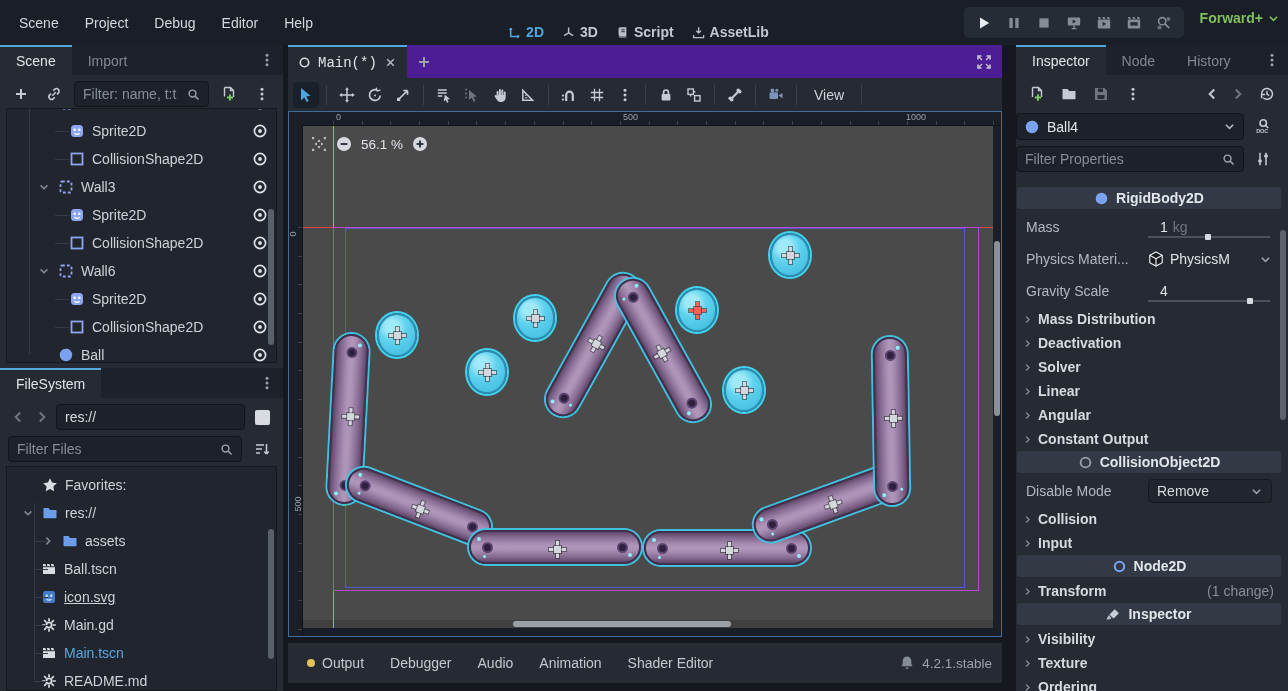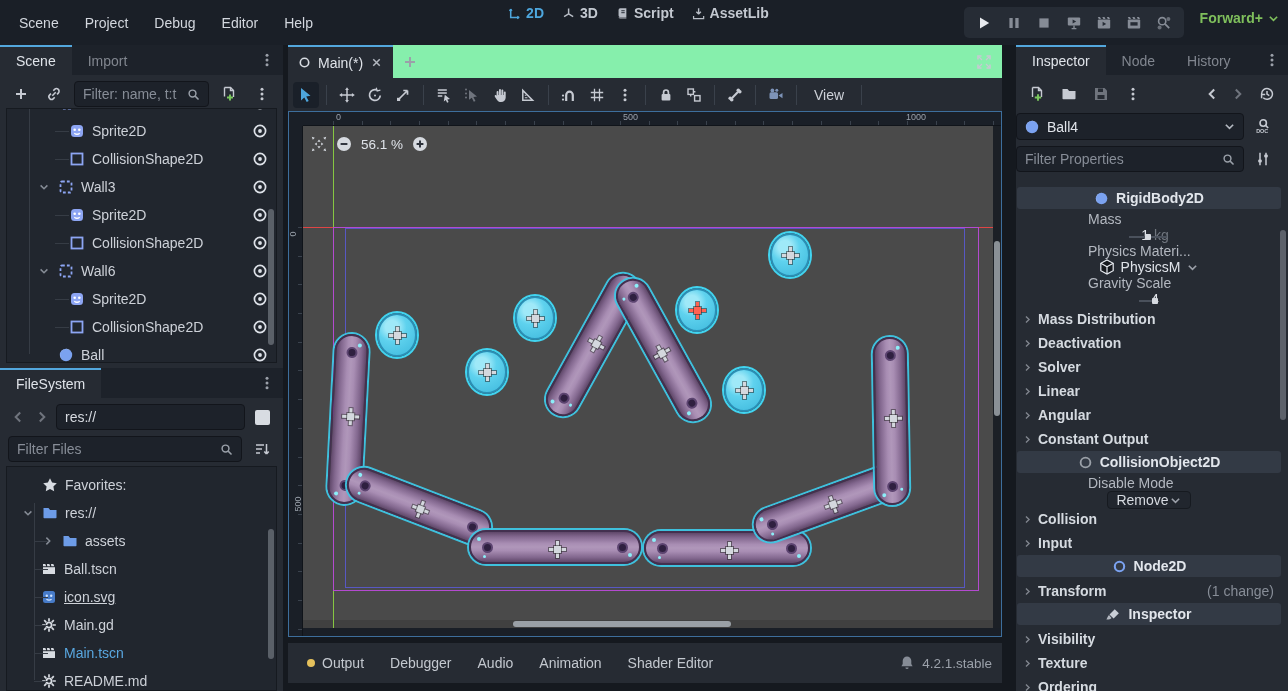--- a/index.html
+++ b/index.html
@@ -10,21 +10,21 @@
     color:#ced2d8; font-size:14px; -webkit-font-smoothing:antialiased;
   }
   .icon { display:inline-flex; align-items:center; justify-content:center; flex:none; }
   .icon svg { width:16px; height:16px; display:block; }
   .icon.sm svg { width:13px; height:13px; }
 
   
   .menubar { position:absolute; left:0; top:0; width:100%; height:45px; background:#1a1f27; display:flex; align-items:center; }
   .menu-items { display:flex; margin-left:6px; }
   .menu-item { padding:6px 13px; color:#d3d7de; cursor:default; border-radius:4px; }
-  .ctx-switch { position:absolute; left:50%; top:0; height:45px; transform:translateX(-52%); display:flex; align-items:flex-start; }
+  .ctx-switch { position:absolute; left:50%; top:0; height:45px; transform:translateX(-52%); display:flex; align-items:flex-end; }
   .ctx-item { display:flex; align-items:center; gap:5px; padding:5px 9px; color:#c3c8d0; font-weight:bold; }
   .ctx-item .icon { color:#b8bdc6; }
   .ctx-item.active { color:#4da6dd; }
   .ctx-item.active .icon { color:#4da6dd; }
   .playbar { position:absolute; right:104px; top:7px; height:31px; display:flex; align-items:center; background:#262c35; border-radius:5px; padding:0 6px; gap:2px; }
   .playbar .pb { width:28px; height:26px; display:flex; align-items:center; justify-content:center; color:#868c96; border-radius:4px; }
   .playbar .pb.bright { color:#e8ebef; }
   .renderer-select { position:absolute; right:8px; top:10px; display:flex; align-items:center; gap:4px; color:#7fbf5c; font-weight:bold; }
   .renderer-select .icon { color:#7fbf5c; }
 
@@ -49,21 +49,21 @@
   .trow .chev { width:14px; color:#868c96; display:flex; justify-content:center; }
   .trow .chev svg { width:12px; height:12px; }
   .trow .lbl { flex:1; white-space:nowrap; overflow:hidden; color:#cdd1d8; }
   .trow .lbl.hl { color:#59a7e0; }
   .trow .eye { color:#dde1e8; }
   .node-blue { color:#8da5f3; }
   .guide-v { position:absolute; width:1px; background:#363c45; }
   .scrollbar-v { position:absolute; width:6px; border-radius:3px; background:#8a9099; opacity:.55; }
 
   
-  .vp-tabs { position:absolute; left:288px; top:45px; width:714px; height:33px; background:#86efac; display:flex; align-items:stretch; }
+  .vp-tabs { position:absolute; left:288px; top:45px; width:714px; height:33px; background:#4c1d95; display:flex; align-items:stretch;font-family:Liberation Mono, monospace; }
   .vp-tab { display:flex; align-items:center; gap:7px; padding:0 10px; background:#262b33; border-top:2px solid #53a7dd; color:#dfe3e9; }
   .vp-tab .icon { color:#d8dce2; }
   .vp-tab-add { width:34px; display:flex; align-items:center; justify-content:center; color:#9ba0a9; }
   .vp-expand { margin-left:auto; display:flex; align-items:center; padding:0 10px; color:#c6cad2; }
   .vp-toolbar { position:absolute; left:288px; top:78px; width:714px; height:33px; background:#262b33; display:flex; align-items:center; padding:0 5px; gap:2px; }
   .vp-toolbar .tbtn.active { background:#1a2029; color:#4da6dd; }
   .vp-toolbar .vsep { width:1px; height:20px; background:#3a414b; margin:0 5px; flex:none; }
   .vp-toolbar .menu-lbl { padding:0 10px; color:#cdd1d8; }
 
   .canvas-wrap { position:absolute; left:288px; top:111px; width:714px; height:526px; background:#1a1f27; border:1px solid #3d6e9c; }
@@ -113,21 +113,21 @@
   .bb-right .icon { color:#868c96; }
 
   
   .insp-rows { position:absolute; left:1016px; top:187px; width:266px; height:513px; overflow:hidden; }
   .irow-cat { height:22px; margin:0 1px 2px 1px; background:#333a45; border-radius:3px; display:flex; align-items:center; justify-content:center; gap:7px; font-weight:bold; color:#e2e6ec; }
   .irow-cat .icon svg { width:15px; height:15px; }
   .irow-group { height:24px; display:flex; align-items:center; gap:5px; padding:0 8px 0 6px; font-weight:bold; color:#d5dae0; }
   .irow-group .chev { color:#81868f; display:flex; }
   .irow-group .chev svg { width:11px; height:11px; }
   .irow-group .gright { margin-left:auto; font-weight:normal; color:#878d97; }
-  .irow-prop { height:32px; display:flex; align-items:center; padding:0 10px 0 10px;flex-direction:column; }
+  .irow-prop { height:32px; display:flex; align-items:center; padding:0 10px 0 10px; }
   .irow-prop .pname { width:122px; color:#b3b8c0; white-space:nowrap; overflow:hidden; flex:none; }
   .pval { flex:1; position:relative; height:100%; display:flex; align-items:center; }
   .pval .num { color:#dfe3e9; margin-left:12px; }
   .pval .unit { color:#70767f; margin-left:5px; }
   .pval .slider { position:absolute; left:0; right:2px; bottom:5px; height:2px; background:#4a515c; }
   .pval .sthumb { position:absolute; bottom:3px; width:6px; height:6px; background:#d6dae0; border-radius:1px; }
   .res-pick { flex:1; display:flex; align-items:center; gap:6px; color:#dfe3e9; }
   .res-pick .chev { margin-left:auto; color:#9ba0a9; display:flex; }
   .dd-box { flex:1; height:24px; background:#21262e; border:1px solid #161a20; border-radius:4px; display:flex; align-items:center; padding:0 8px; color:#d6dae0; }
   .dd-box .chev { margin-left:auto; color:#9ba0a9; display:flex; }

